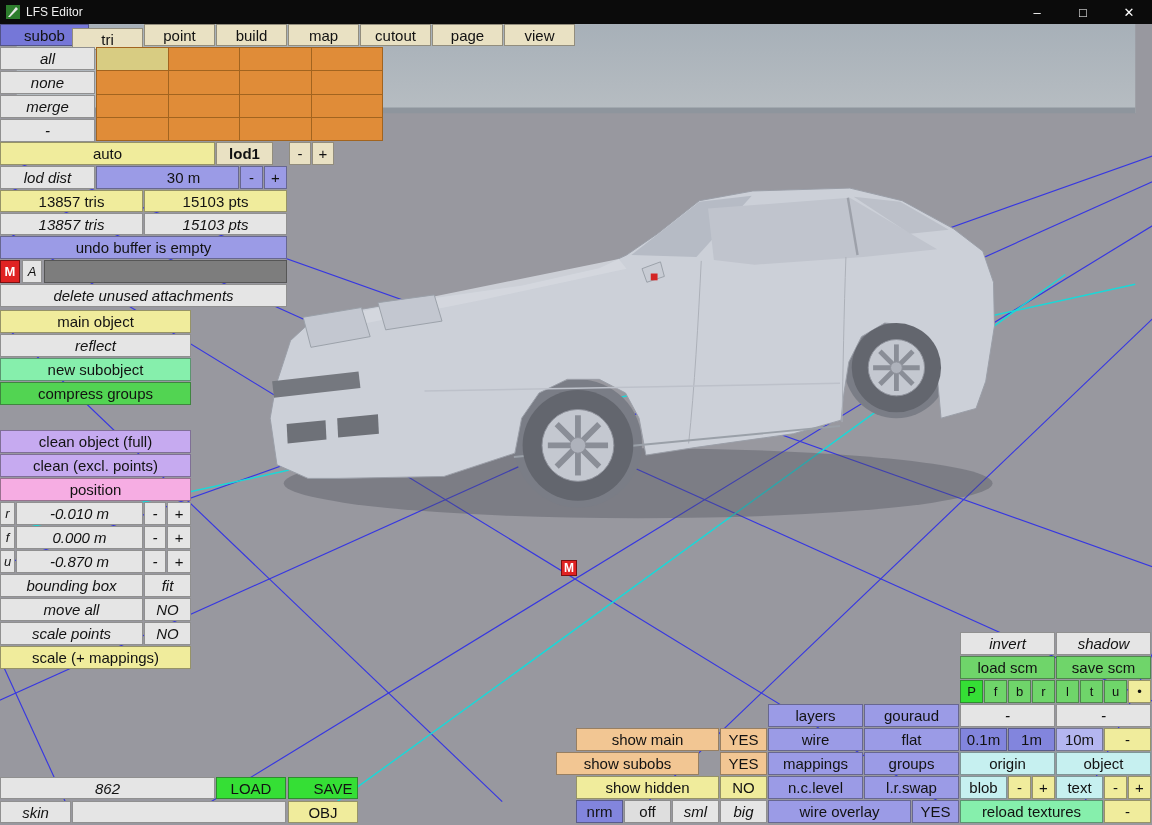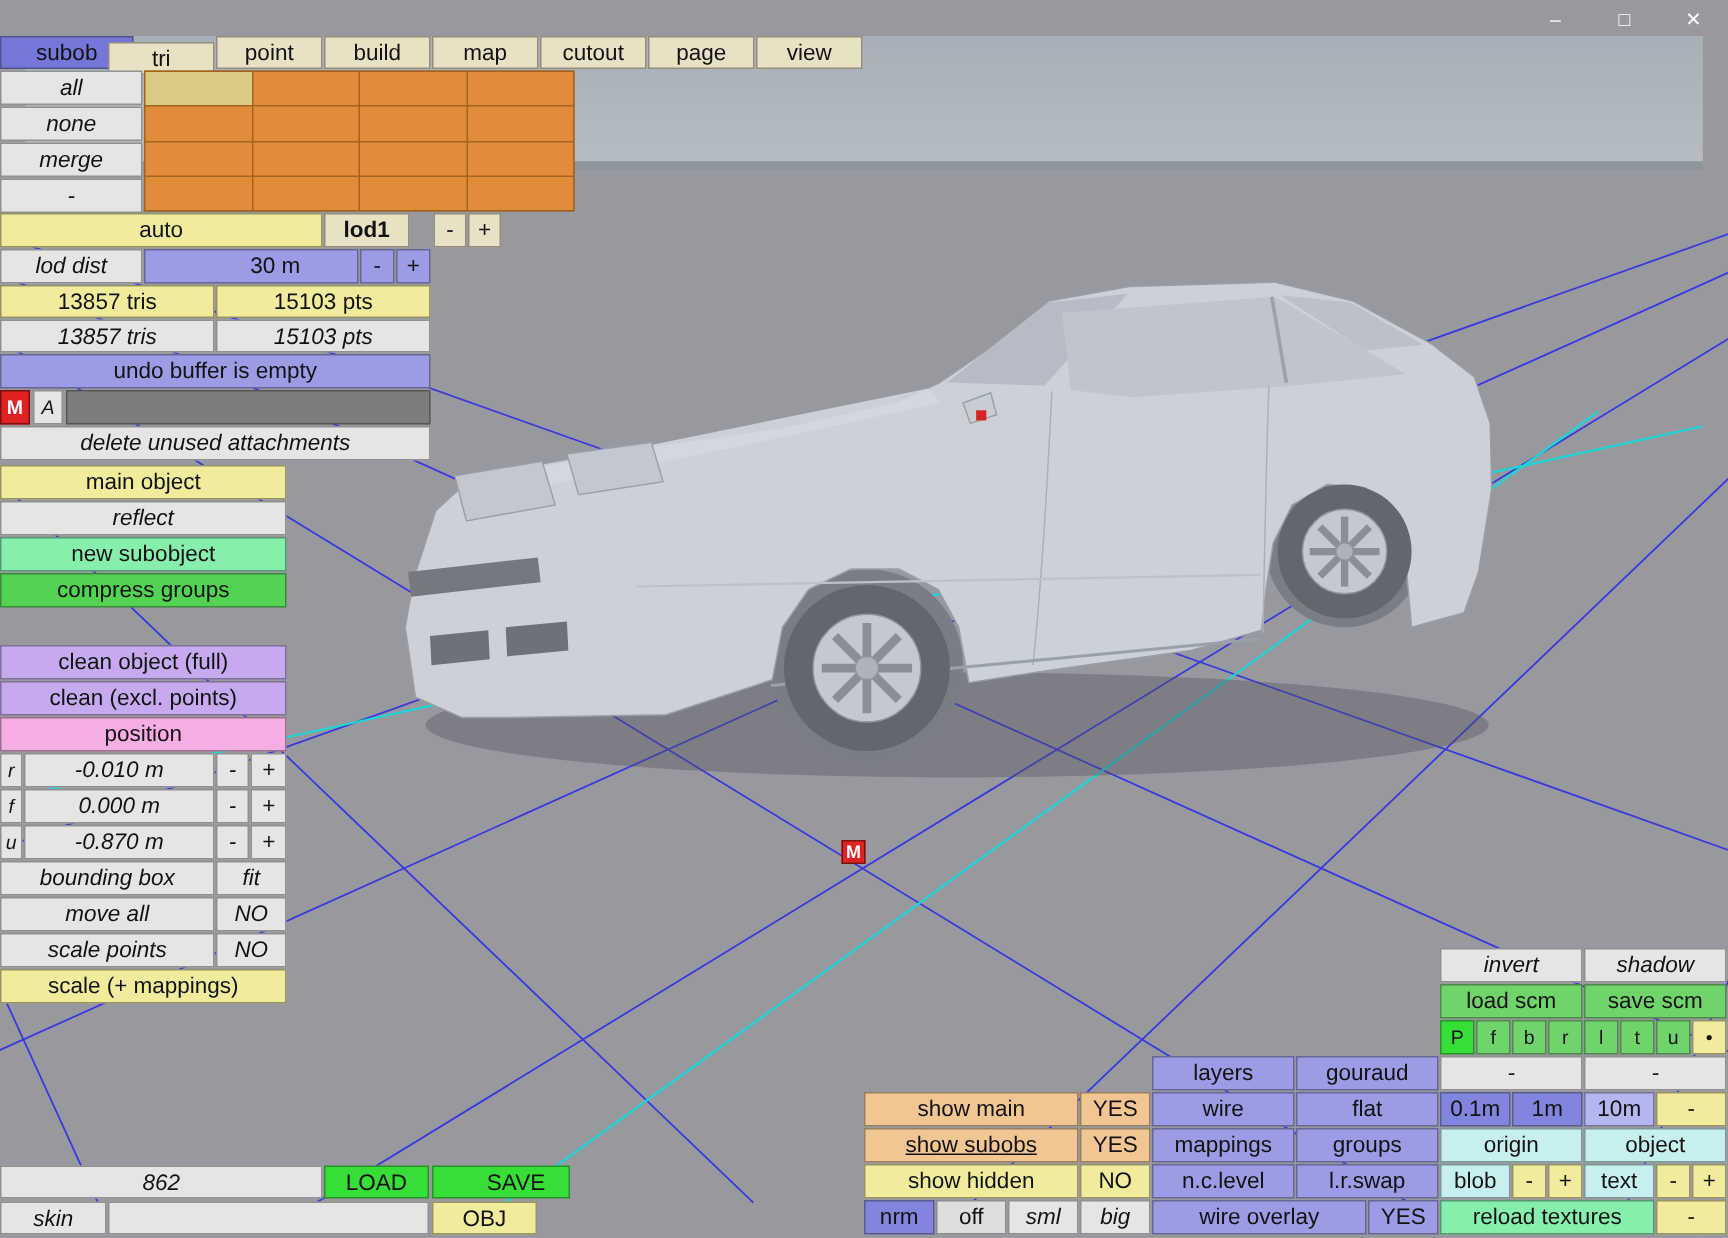--- a/index.html
+++ b/index.html
@@ -128,20 +128,29 @@
           <line x1="906" y1="354" x2="906" y2="402" transform="rotate(45 906 378)"></line>
           <line x1="906" y1="354" x2="906" y2="402" transform="rotate(90 906 378)"></line>
           <line x1="906" y1="354" x2="906" y2="402" transform="rotate(135 906 378)"></line>
         </g>
         <circle cx="906" cy="378" r="6" fill="#aeb2bb" stroke="#8f939c"></circle>
       </g>
     </svg>
   </div>
   <div id="marker" class="red">M</div>
 
+  <div id="titlebar">
+    <span style="margin-left:6px;display:inline-flex;">
+      <svg width="14" height="14">
+          <rect width="14" height="14" fill="#2d7d2d"></rect>
+          <path d="M2 12 L10 2 L12 4 L4 12 Z" fill="#e8e8e8"></path>
+        </svg>
+    </span>
+    <span class="ttl">LFS Editor</span>
+  </div>
   <div class="winbtn" style="left:1014px;">–</div>
   <div class="winbtn" style="left:1060px;">□</div>
   <div class="winbtn" style="left:1106px;">✕</div>
 
   <div class="btn h22 tabActive" style="left:0;top:24px;width:89px;">subob</div>
   <div class="btn h22 tan" style="left:72px;top:28px;width:71px;">tri</div>
   <div class="btn h22 tan" style="left:144px;top:24px;width:71px;">point</div>
   <div class="btn h22 tan" style="left:216px;top:24px;width:71px;">build</div>
   <div class="btn h22 tan" style="left:288px;top:24px;width:71px;">map</div>
   <div class="btn h22 tan" style="left:360px;top:24px;width:71px;">cutout</div>
@@ -220,21 +229,21 @@
   <div class="btn grey" style="left:0;top:574px;width:143px;">bounding box</div>
   <div class="btn grey" style="left:144px;top:574px;width:47px;">fit</div>
   <div class="btn grey" style="left:0;top:598px;width:143px;">move all</div>
   <div class="btn grey" style="left:144px;top:598px;width:47px;">NO</div>
   <div class="btn grey" style="left:0;top:622px;width:143px;">scale points</div>
   <div class="btn grey" style="left:144px;top:622px;width:47px;">NO</div>
   <div class="btn yellow" style="left:0;top:646px;width:191px;">scale (+ mappings)</div>
 
   <div class="btn h22 grey" style="left:0;top:777px;width:215px;">862</div>
   <div class="btn h22 greenBright" style="left:216px;top:777px;width:70px;">LOAD</div>
-  <div class="btn h22 greenBright" style="left:288px;top:777px;width:92px;padding-left:20px;">SAVE</div>
+  <div class="btn h22 greenBright" style="left:288px;top:777px;width:70px;padding-left:20px;">SAVE</div>
   <div class="btn h22 grey" style="left:0;top:801px;width:71px;">skin</div>
   <div class="btn h22 grey" style="left:72px;top:801px;width:214px;"></div>
   <div class="btn h22 yellow" style="left:288px;top:801px;width:70px;">OBJ</div>
 
   <div class="btn grey" style="left:960px;top:632px;width:95px;">invert</div>
   <div class="btn grey" style="left:1056px;top:632px;width:95px;">shadow</div>
   <div class="btn greenMed" style="left:960px;top:656px;width:95px;">load scm</div>
   <div class="btn greenMed" style="left:1056px;top:656px;width:95px;">save scm</div>
 
   <div class="btn greenBright sm" style="left:960px;top:680px;width:23px;">P</div>
@@ -253,21 +262,21 @@
 
   <div class="btn peach" style="left:576px;top:728px;width:143px;">show main</div>
   <div class="btn peach" style="left:720px;top:728px;width:47px;">YES</div>
   <div class="btn peri" style="left:768px;top:728px;width:95px;">wire</div>
   <div class="btn peri" style="left:864px;top:728px;width:95px;">flat</div>
   <div class="btn periSel" style="left:960px;top:728px;width:47px;">0.1m</div>
   <div class="btn periSel" style="left:1008px;top:728px;width:47px;">1m</div>
   <div class="btn periLight" style="left:1056px;top:728px;width:47px;">10m</div>
   <div class="btn yellow" style="left:1104px;top:728px;width:47px;">-</div>
 
-  <div class="btn peach" style="left:576px;top:752px;width:143px;text-decoration:underline;">show subobs</div>
+  <div class="btn peach" style="left:556px;top:752px;width:143px;">show subobs</div>
   <div class="btn peach" style="left:720px;top:752px;width:47px;">YES</div>
   <div class="btn peri" style="left:768px;top:752px;width:95px;">mappings</div>
   <div class="btn peri" style="left:864px;top:752px;width:95px;">groups</div>
   <div class="btn cyanPale" style="left:960px;top:752px;width:95px;">origin</div>
   <div class="btn cyanPale" style="left:1056px;top:752px;width:95px;">object</div>
 
   <div class="btn yellow" style="left:576px;top:776px;width:143px;">show hidden</div>
   <div class="btn yellow" style="left:720px;top:776px;width:47px;">NO</div>
   <div class="btn peri" style="left:768px;top:776px;width:95px;">n.c.level</div>
   <div class="btn peri" style="left:864px;top:776px;width:95px;">l.r.swap</div>

